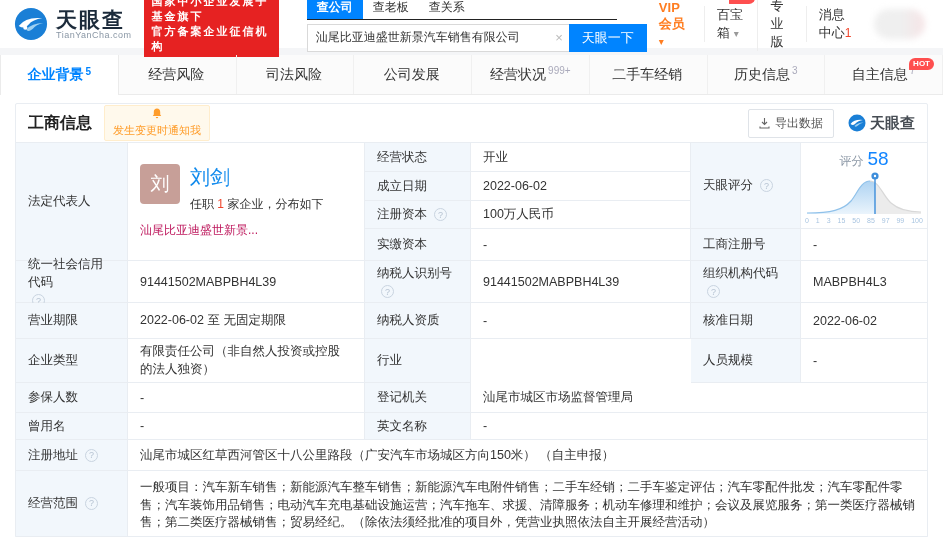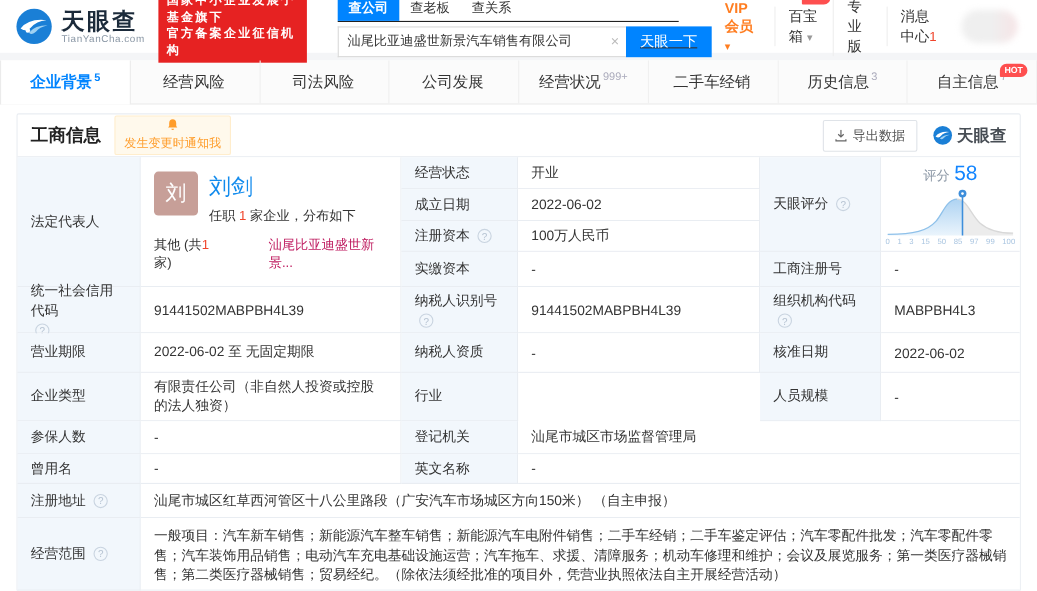--- a/index.html
+++ b/index.html
@@ -9,21 +9,21 @@
   .logo-wrap { display:flex; align-items:center; gap:8px; }
   .logo-ico { width:34px; height:34px; }
   .logo-txt .brand { font-size:21px; font-weight:bold; color:#1b2a3a; letter-spacing:2px; line-height:1; }
   .logo-txt .dom { font-size:9px; color:#8a97a5; letter-spacing:.5px; }
   .red-badge { background:#e62222; color:#fff; font-size:11px; font-weight:bold; line-height:15px;
     padding:3px 8px; margin-left:12px; letter-spacing:2px; }
   .search-zone { margin-left:28px; }
   .s-tabs { display:flex; align-items:flex-end; border-bottom:1px solid #222; width:310px; }
   .s-tab { font-size:12px; padding:2px 10px 3px; cursor:pointer; color:#333; }
   .s-tab.active { background:#0084ff; color:#ffffff; font-weight:bold; }
-  .s-row { display:flex; margin-top:4px;text-decoration:underline; }
+  .s-row { display:flex; margin-top:4px; }
   .s-input-wrap { position:relative; width:262px; }
   .s-input { width:100%; height:28px; border:1px solid #d9d9d9; border-right:none; font-size:12px;
     padding:0 24px 0 8px; color:#333; outline:none; }
   .s-clear { position:absolute; right:6px; top:6px; color:#bbb; font-size:13px; cursor:pointer; }
   .s-btn { width:78px; height:28px; background:#0084ff; color:#fff; border:none; font-size:13px; cursor:pointer; }
   .top-nav { margin-left:auto; display:flex; align-items:center; gap:0; font-size:13px; }
   .tn-item { padding:0 12px; position:relative; cursor:pointer; color:#333; border-left:1px solid #eee; }
   .tn-item:first-child { border-left:none; }
   .vip { color:#ff7d20; font-weight:bold; }
   .caret { font-size:10px; color:#999; }
@@ -210,21 +210,20 @@
         <div>
           <div class="rep-name">刘剑</div>
           <div class="rep-line2">
             <span>任职</span>
             <span class="red">1</span>
             <span>家企业，分布如下</span>
           </div>
         </div>
       </div>
       <div class="rep-bottom">
-        <span><span>其他 (共</span><span class="red">1</span><span>家)</span></span>
         <span class="blue">汕尾比亚迪盛世新景...</span>
       </div>
     </div>
     <div class="cell lbl" style="grid-area:1/3/2/4">
         <span>经营状态</span>
       </div>
     <div class="cell" style="grid-area:1/4/2/5">开业</div>
     <div class="cell lbl" style="grid-area:2/3/3/4">
         <span>成立日期</span>
       </div>

